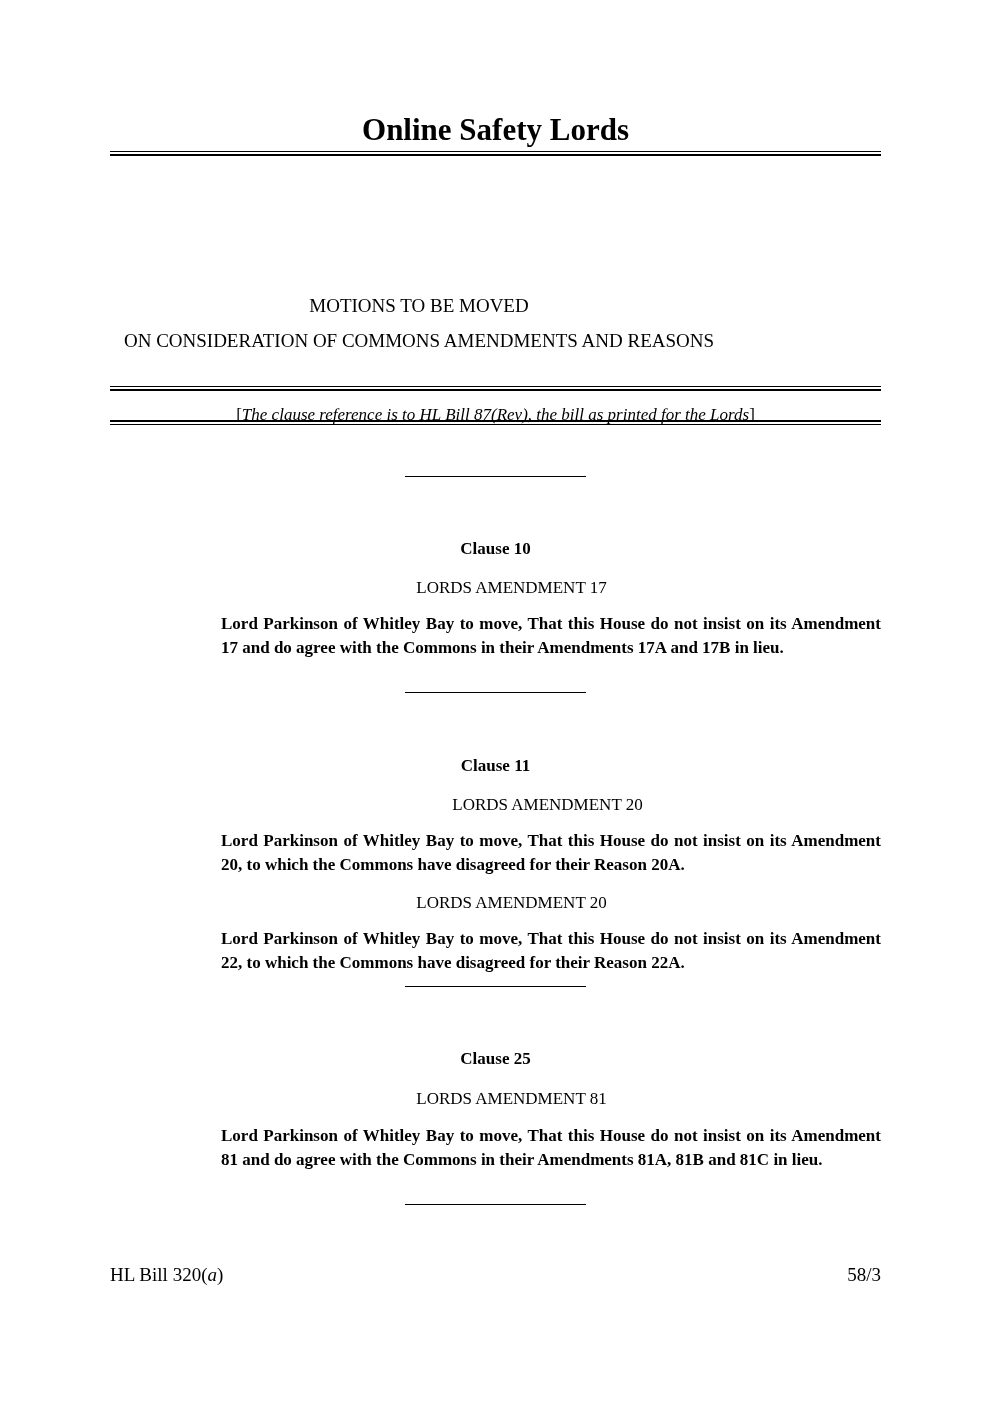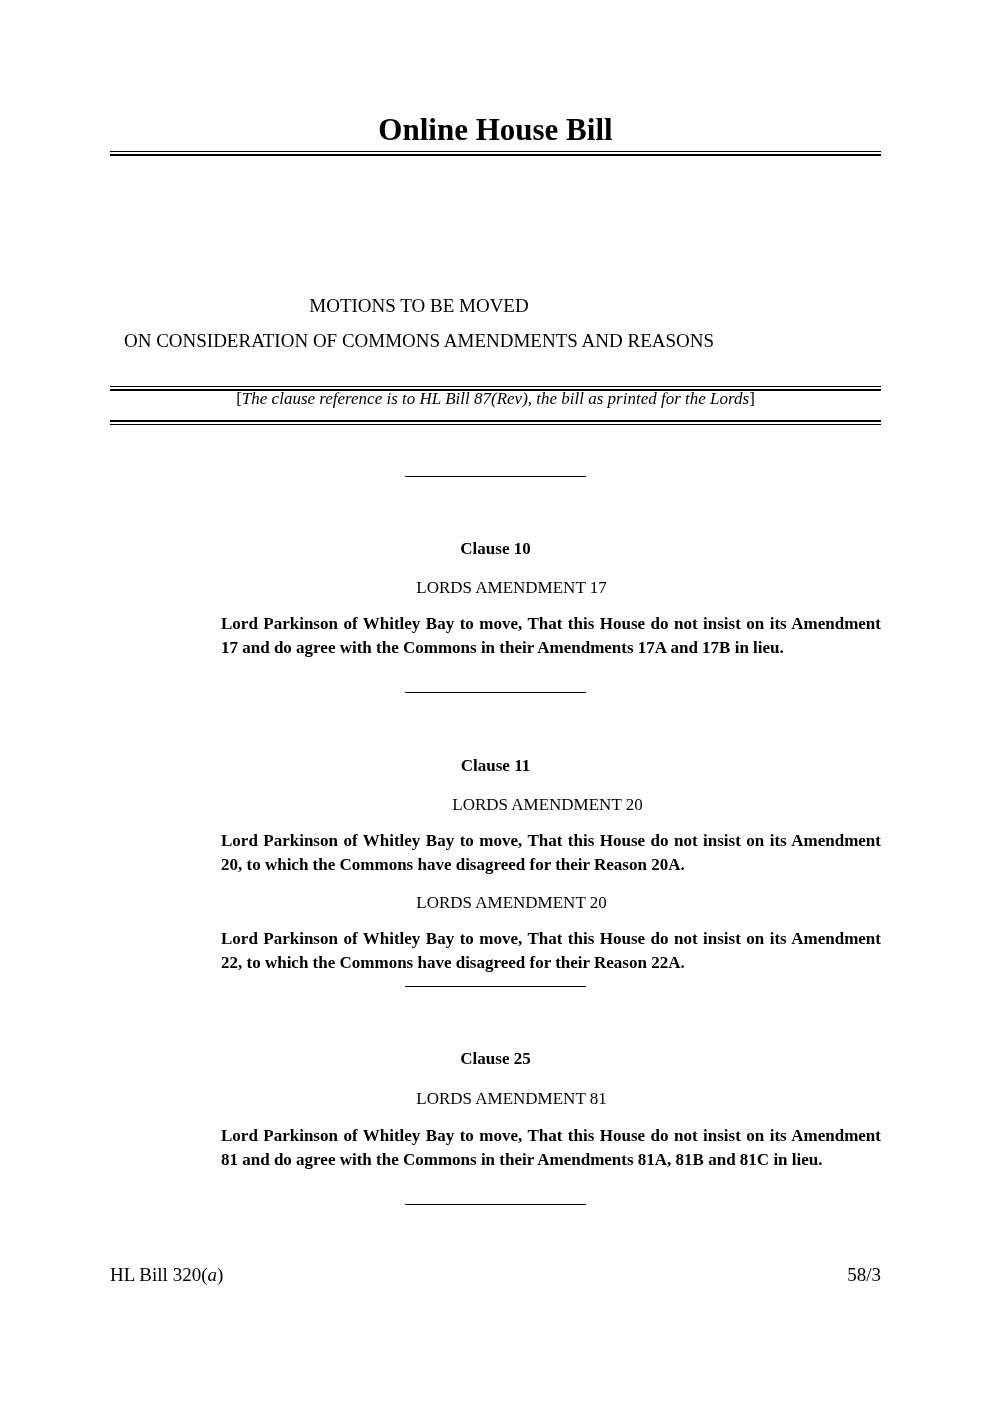--- a/index.html
+++ b/index.html
@@ -6,37 +6,37 @@
     body { width: 991px; height: 1403px; position: relative; overflow: hidden;
            font-family: "DejaVu Serif", "Liberation Serif", serif; color: #000; }
     .abs { position: absolute; }
     .title { left: 0; width: 991px; top: 110px; text-align: center;
              font-family: "Liberation Serif", serif; font-weight: bold; font-size: 31px; line-height: 40px; }
     .dbl-rule { left: 110px; width: 771px; height: 6px; }
     .dbl-rule .thin { position: absolute; left: 0; right: 0; top: 0; height: 1px; background: #000; }
     .dbl-rule .thick { position: absolute; left: 0; right: 0; top: 3px; height: 2px; background: #000; }
     .motions { left: 0; width: 838px; text-align: center; font-family: "Liberation Serif", serif;
                font-size: 19px; line-height: 24px; }
-    .ref-note { left: 110px; width: 771px; top: 388px; text-align: center;
+    .ref-note { left: 110px; width: 771px; top: 404px; text-align: center;
                 font-family: "Liberation Serif", serif; font-size: 17px; line-height: 22px; }
     .ref-note i { font-style: italic; }
     .short-rule { left: 405px; width: 181px; height: 1px; background: #000; }
     .clause { left: 0; width: 991px; text-align: center; font-family: "Liberation Serif", serif;
               font-weight: bold; font-size: 17px; line-height: 22px; }
     .amend-head { left: 0; width: 991px; text-align: center; font-family: "Liberation Serif", serif;
                   font-size: 17px; line-height: 22px; padding-left: 16px; }
     .motion-text { left: 221px; width: 660px; font-family: "Liberation Serif", serif; font-weight: bold;
                    font-size: 17px; line-height: 24px; text-align: justify; text-align-last: left; }
     .footer-left { left: 110px; top: 1263px; font-family: "Liberation Serif", serif; font-size: 19px; line-height: 24px; }
     .footer-right { right: 110px; top: 1263px; font-family: "Liberation Serif", serif; font-size: 19px; line-height: 24px; text-align: right; }
   </style>
 </head>
 <body>
 
-<div class="abs title">Online House Bill</div>
+<div class="abs title">Online Safety Lords</div>
 <div class="abs dbl-rule" style="top:151px;">
   <div class="thin"></div>
     <div class="thick"></div>
 </div>
 
 <div class="abs motions" style="top:294px;">MOTIONS TO BE MOVED</div>
 <div class="abs motions" style="top:329px;">ON CONSIDERATION OF COMMONS AMENDMENTS AND REASONS</div>
 
 <div class="abs dbl-rule" style="top:386px;">
   <div class="thin"></div>

